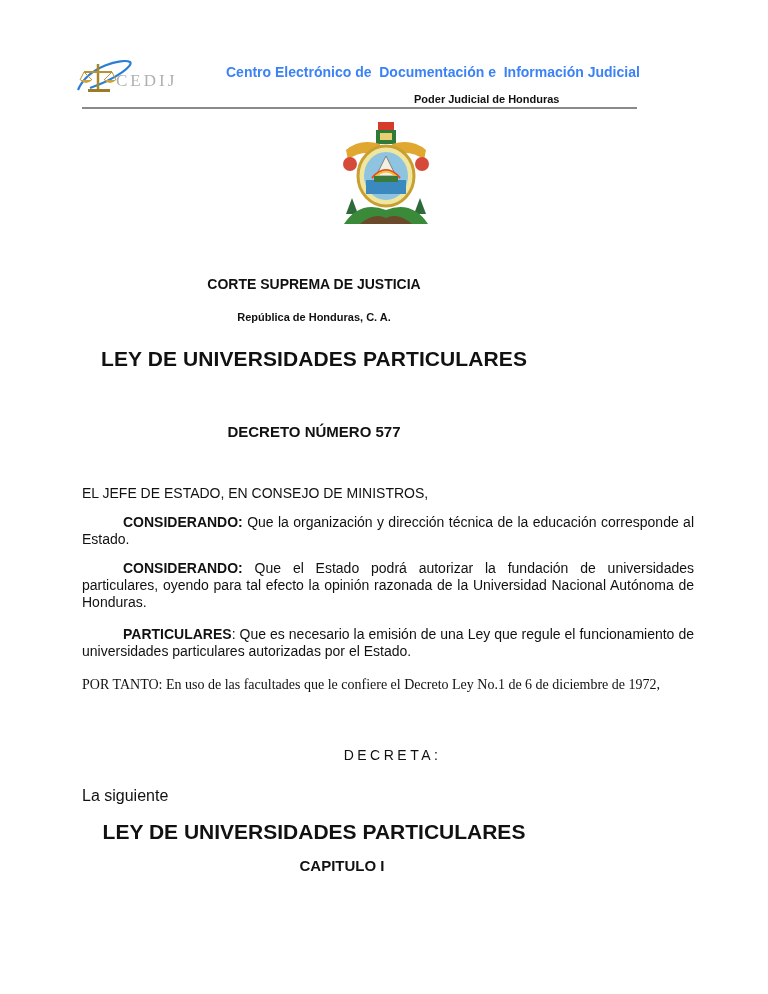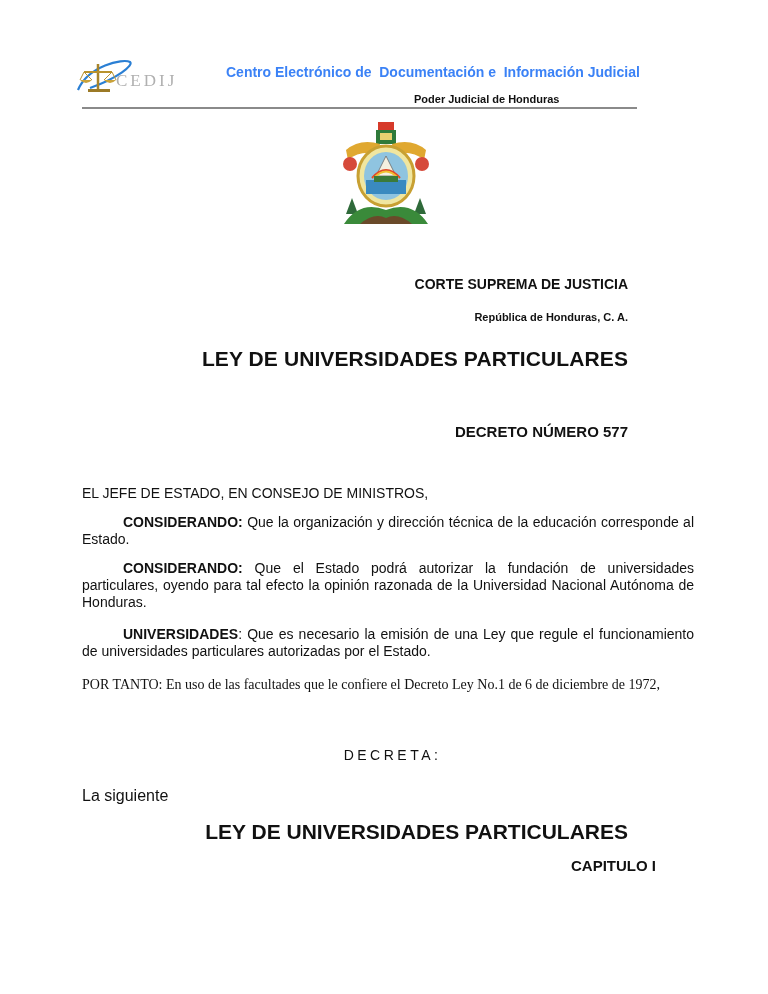--- a/index.html
+++ b/index.html
@@ -31,21 +31,21 @@
     }
     .header-rule {
       left: 82px; top: 107px; width: 555px; height: 2px;
       background: #8a8a8a;
     }
 
     .coat {
       left: 340px; top: 120px; width: 92px; height: 110px;
     }
 
-    .center { left: 0; width: 628px; text-align: right; }
+    .center { left: 0; width: 628px; text-align: center; }
 
     .court-name {
       top: 276px; font-size: 14px; font-weight: bold;
     }
     .court-sub {
       top: 278px; font-size: 11px; font-weight: bold; margin-top: 33px;
     }
     .law-title {
       top: 347px; font-size: 21px; font-weight: bold; letter-spacing: 0.1px;
     }
@@ -146,21 +146,21 @@
 
 <div class="abs para p-c1">
   <b>CONSIDERANDO:</b><span> Que la organización y dirección técnica de la educación corresponde al Estado.</span>
 </div>
 
 <div class="abs para p-c2">
   <b>CONSIDERANDO:</b><span> Que el Estado podrá  autorizar la fundación de universidades particulares, oyendo para tal efecto la opinión razonada de la Universidad Nacional Autónoma de Honduras.</span>
 </div>
 
 <div class="abs para p-c3">
-  <b>UNIVERSIDADES</b><span>: Que es necesario la emisión de una Ley que regule el funcionamiento de universidades particulares autorizadas por el Estado.</span>
+  <b>PARTICULARES</b><span>: Que es necesario la emisión de una Ley que regule el funcionamiento de universidades particulares autorizadas por el Estado.</span>
 </div>
 
 <div class="abs para p-pt">POR TANTO: En uso de las facultades que le confiere el Decreto Ley No.1 de 6 de diciembre de 1972,</div>
 
 <div class="abs decreta">DECRETA:</div>
 
 <div class="abs siguiente">La siguiente</div>
 
 <div class="abs center law-title-2">LEY DE UNIVERSIDADES PARTICULARES</div>
 

